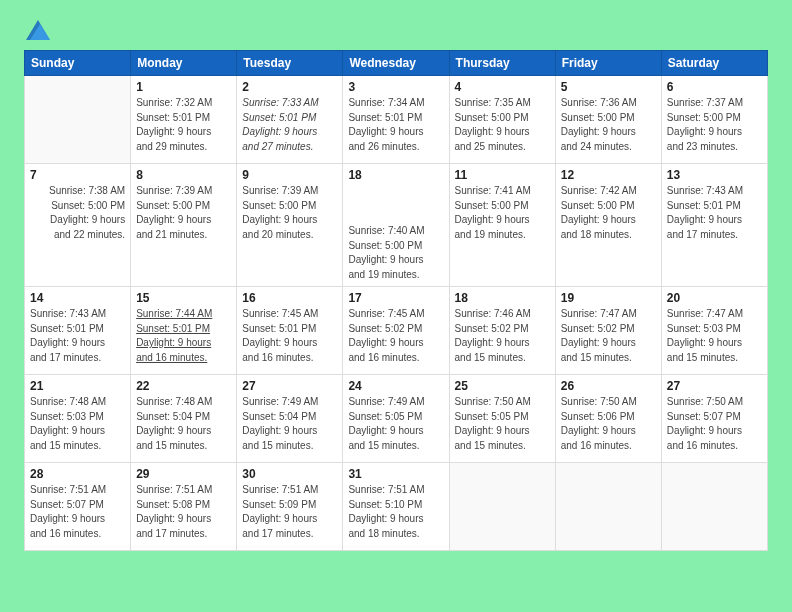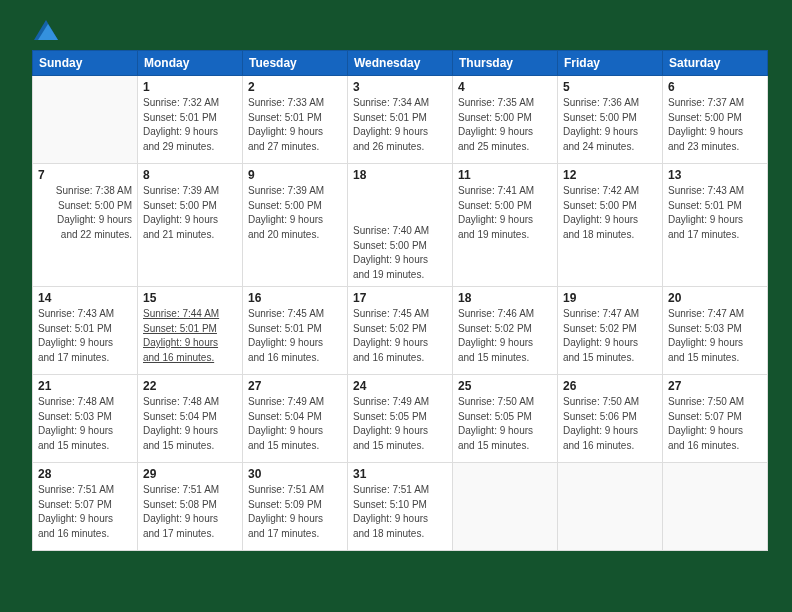--- a/index.html
+++ b/index.html
@@ -6,22 +6,22 @@
     body {
       font-family: Arial, sans-serif;
       background: #fff;
       width: 792px;
       height: 612px;
       overflow: hidden;
     }
     .page {
       width: 792px;
       height: 612px;
-      padding: 20px 24px 16px 32px;
-      background: #14532d;
+      padding: 20px 24px 16px 24px;
+      background: #86efac;
     }
     .header {
       display: flex;
       justify-content: space-between;
       align-items: flex-start;
       margin-bottom: 10px;
     }
     .logo {
       display: flex;
       flex-direction: column;
@@ -138,21 +138,21 @@
           <td class="empty"></td>
           <td>
             <span class="day-num">1</span>
             <div class="day-info" style="white-space: pre-line;">Sunrise: 7:32 AM
 Sunset: 5:01 PM
 Daylight: 9 hours
 and 29 minutes.</div>
           </td>
           <td>
             <span class="day-num">2</span>
-            <div class="day-info" style="white-space: pre-line;">Sunrise: 7:33 AM
+            <div class="day-info" style="white-space: pre-line; font-style: italic;">Sunrise: 7:33 AM
 Sunset: 5:01 PM
 Daylight: 9 hours
 and 27 minutes.</div>
           </td>
           <td>
             <span class="day-num">3</span>
             <div class="day-info" style="white-space: pre-line;">Sunrise: 7:34 AM
 Sunset: 5:01 PM
 Daylight: 9 hours
 and 26 minutes.</div>

